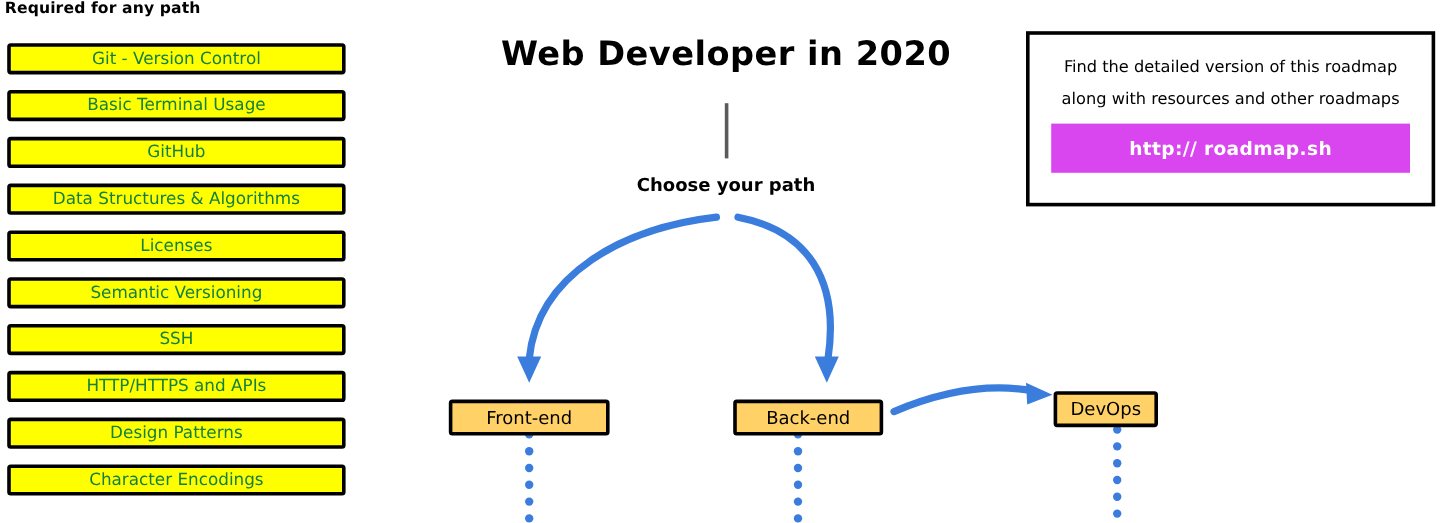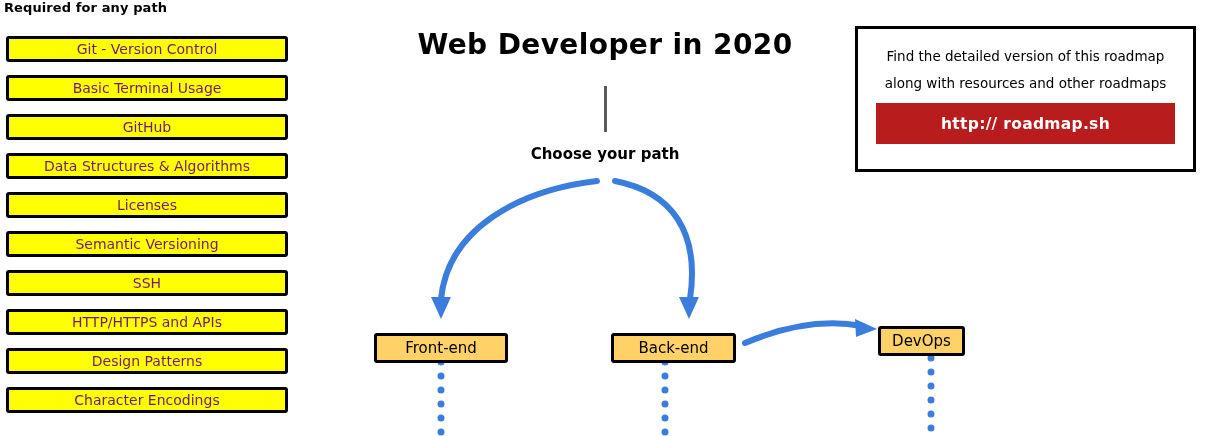--- a/index.html
+++ b/index.html
@@ -48,21 +48,21 @@
     border-radius: 3px;
     box-sizing: border-box;
     display: flex;
     align-items: center;
     justify-content: center;
   }
   .req-box span {
     font-size: 14px;
     line-height: 1;
     white-space: nowrap;
-    color: #701a75;
+    color: #15803d;
   }
 
   
   #roadmap-title {
     position: absolute;
     left: 380px;
     top: 28px;
     width: 450px;
     text-align: center;
     font-size: 28px;
@@ -142,21 +142,21 @@
     color: #000000;
   }
   #info-line-1 { top: 19px; }
   #info-line-2 { top: 46px; }
   #info-link-button {
     position: absolute;
     left: 18px;
     top: 74px;
     width: 299px;
     height: 41px;
-    background: #b91c1c;
+    background: #d946ef;
     display: flex;
     align-items: center;
     justify-content: center;
   }
   #info-link-button span {
     color: #ffffff;
     font-size: 15.5px;
     font-weight: bold;
     letter-spacing: 0.3px;
     white-space: nowrap;

